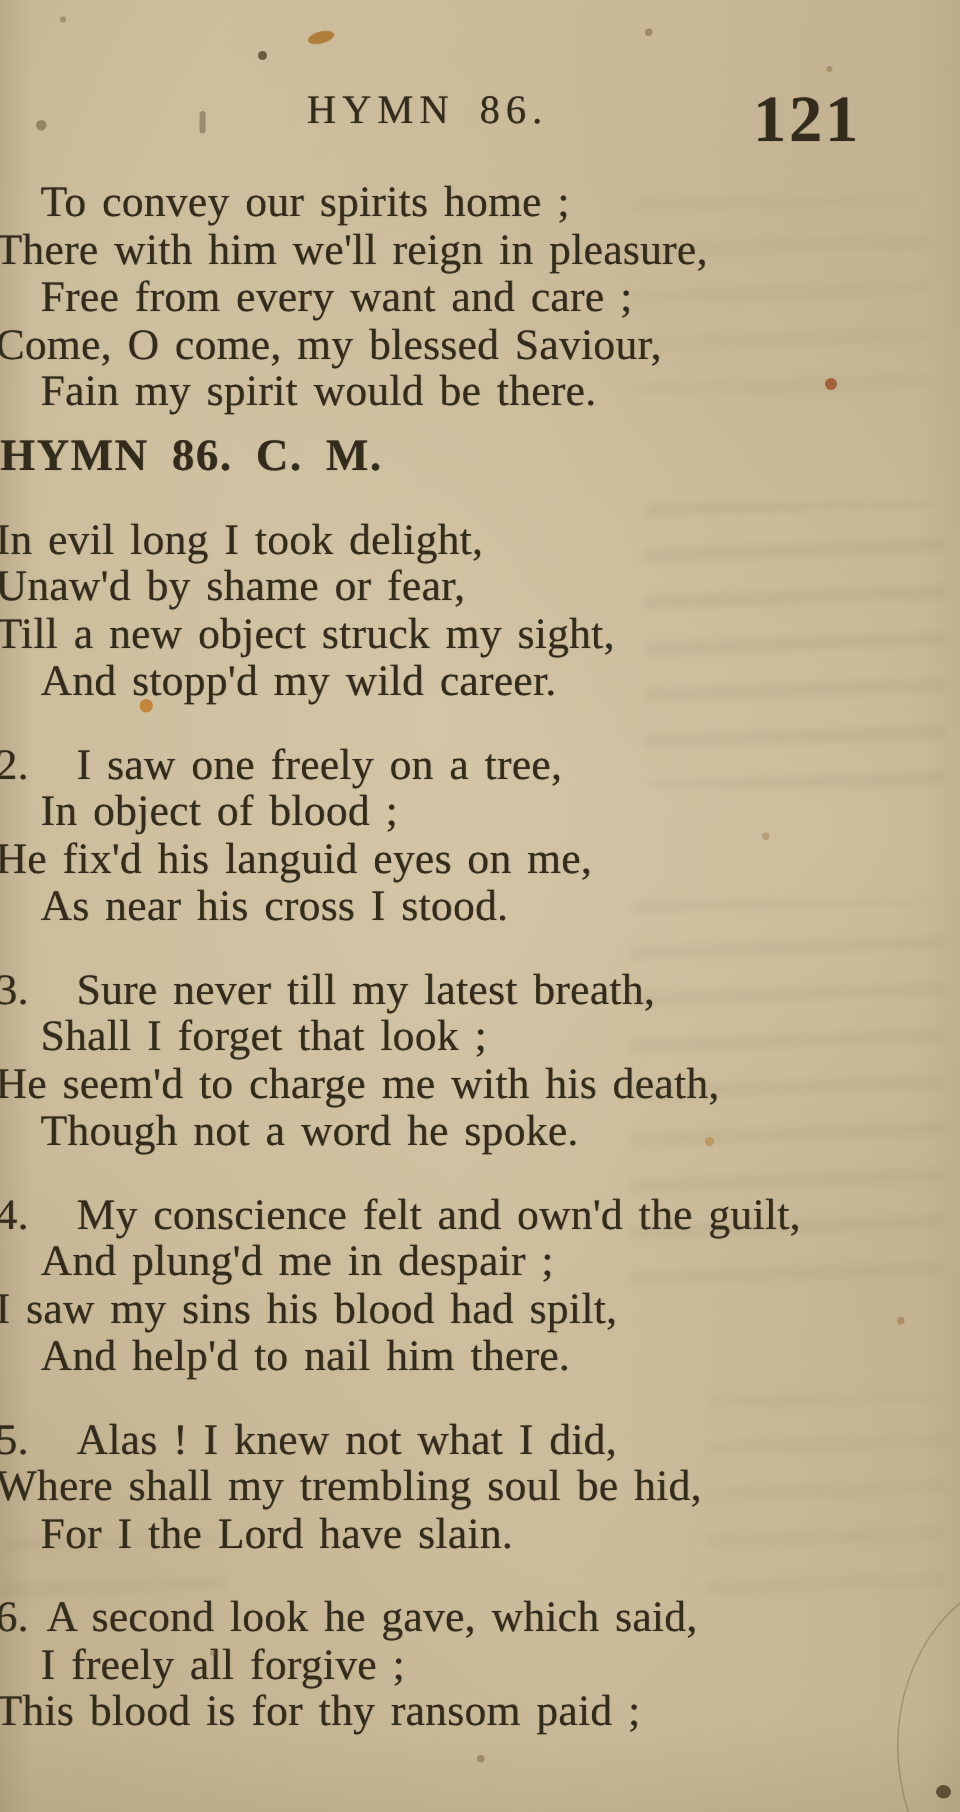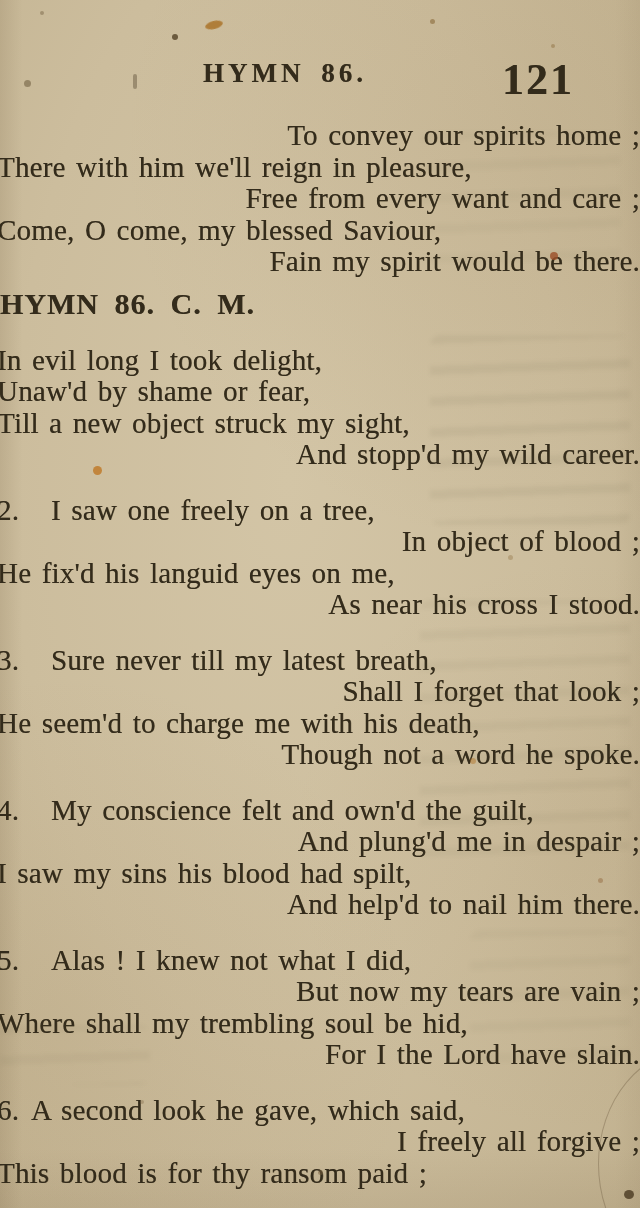--- a/index.html
+++ b/index.html
@@ -17,37 +17,37 @@
       radial-gradient(circle at 10% 85%, rgba(150,122,80,.10), rgba(150,122,80,0) 30%),
       radial-gradient(circle at 90% 70%, rgba(160,132,90,.10), rgba(160,132,90,0) 28%),
       radial-gradient(ellipse at 45% 40%, var(--paper,#d3c5a6) 0%, #ccbd9d 55%, #c1b18f 100%);
   }
   .ink{ text-shadow:.3px .3px .6px rgba(52,42,22,.6); }
 
   
   .running-header{position:absolute;top:58px;left:0;width:100%;height:44px;}
   .rh-title{
     position:absolute;left:0;right:70px;text-align:center;
-    font-size:27px;letter-spacing:4px;word-spacing:6px;font-weight:bold;
+    font-size:27px;letter-spacing:4px;word-spacing:6px;font-weight:normal;
   }
   .rh-page{
     position:absolute;right:66px;top:-4px;font-size:44px;letter-spacing:2px;font-weight:bold;
   }
   .printers-mark{
     position:absolute;left:133px;top:16px;width:4px;height:15px;
     background:rgba(95,80,55,.45);border-radius:2px;filter:blur(.4px);
   }
 
   
   .text-block{position:absolute;top:120px;left:0;width:100%;}
   .line{
     font-size:29px;line-height:31.5px;white-space:nowrap;
     margin-left:-3px;letter-spacing:.2px;word-spacing:3px;
   }
-  .line.indent{margin-left:27px;text-align:right;}
+  .line.indent{margin-left:27px;}
   .num{display:inline-block;width:54px;}
   .num.narrow{width:34px;}
   .stanza{margin-top:24px;}
   .continuation{margin-top:0;}
   .section-heading{
     font-size:30px;line-height:34px;font-weight:bold;
     margin:9px 60px 2px 0;
     letter-spacing:1px;word-spacing:7px;white-space:nowrap;
   }
 
@@ -105,21 +105,20 @@
           <div class="line ink indent"><span>Though not a word he spoke.</span></div>
         </div>
         <div class="stanza">
           <div class="line ink"><span class="num">4.</span><span>My conscience felt and own'd the guilt,</span></div>
           <div class="line ink indent"><span>And plung'd me in despair ;</span></div>
           <div class="line ink"><span>I saw my sins his blood had spilt,</span></div>
           <div class="line ink indent"><span>And help'd to nail him there.</span></div>
         </div>
         <div class="stanza">
           <div class="line ink"><span class="num">5.</span><span>Alas ! I knew not what I did,</span></div>
-          <div class="line ink indent"><span>But now my tears are vain ;</span></div>
           <div class="line ink"><span>Where shall my trembling soul be hid,</span></div>
           <div class="line ink indent"><span>For I the Lord have slain.</span></div>
         </div>
         <div class="stanza">
           <div class="line ink"><span class="num narrow">6.</span><span>A second look he gave, which said,</span></div>
           <div class="line ink indent"><span>I freely all forgive ;</span></div>
           <div class="line ink"><span>This blood is for thy ransom paid ;</span></div>
         </div>
       </div>
   </div>

